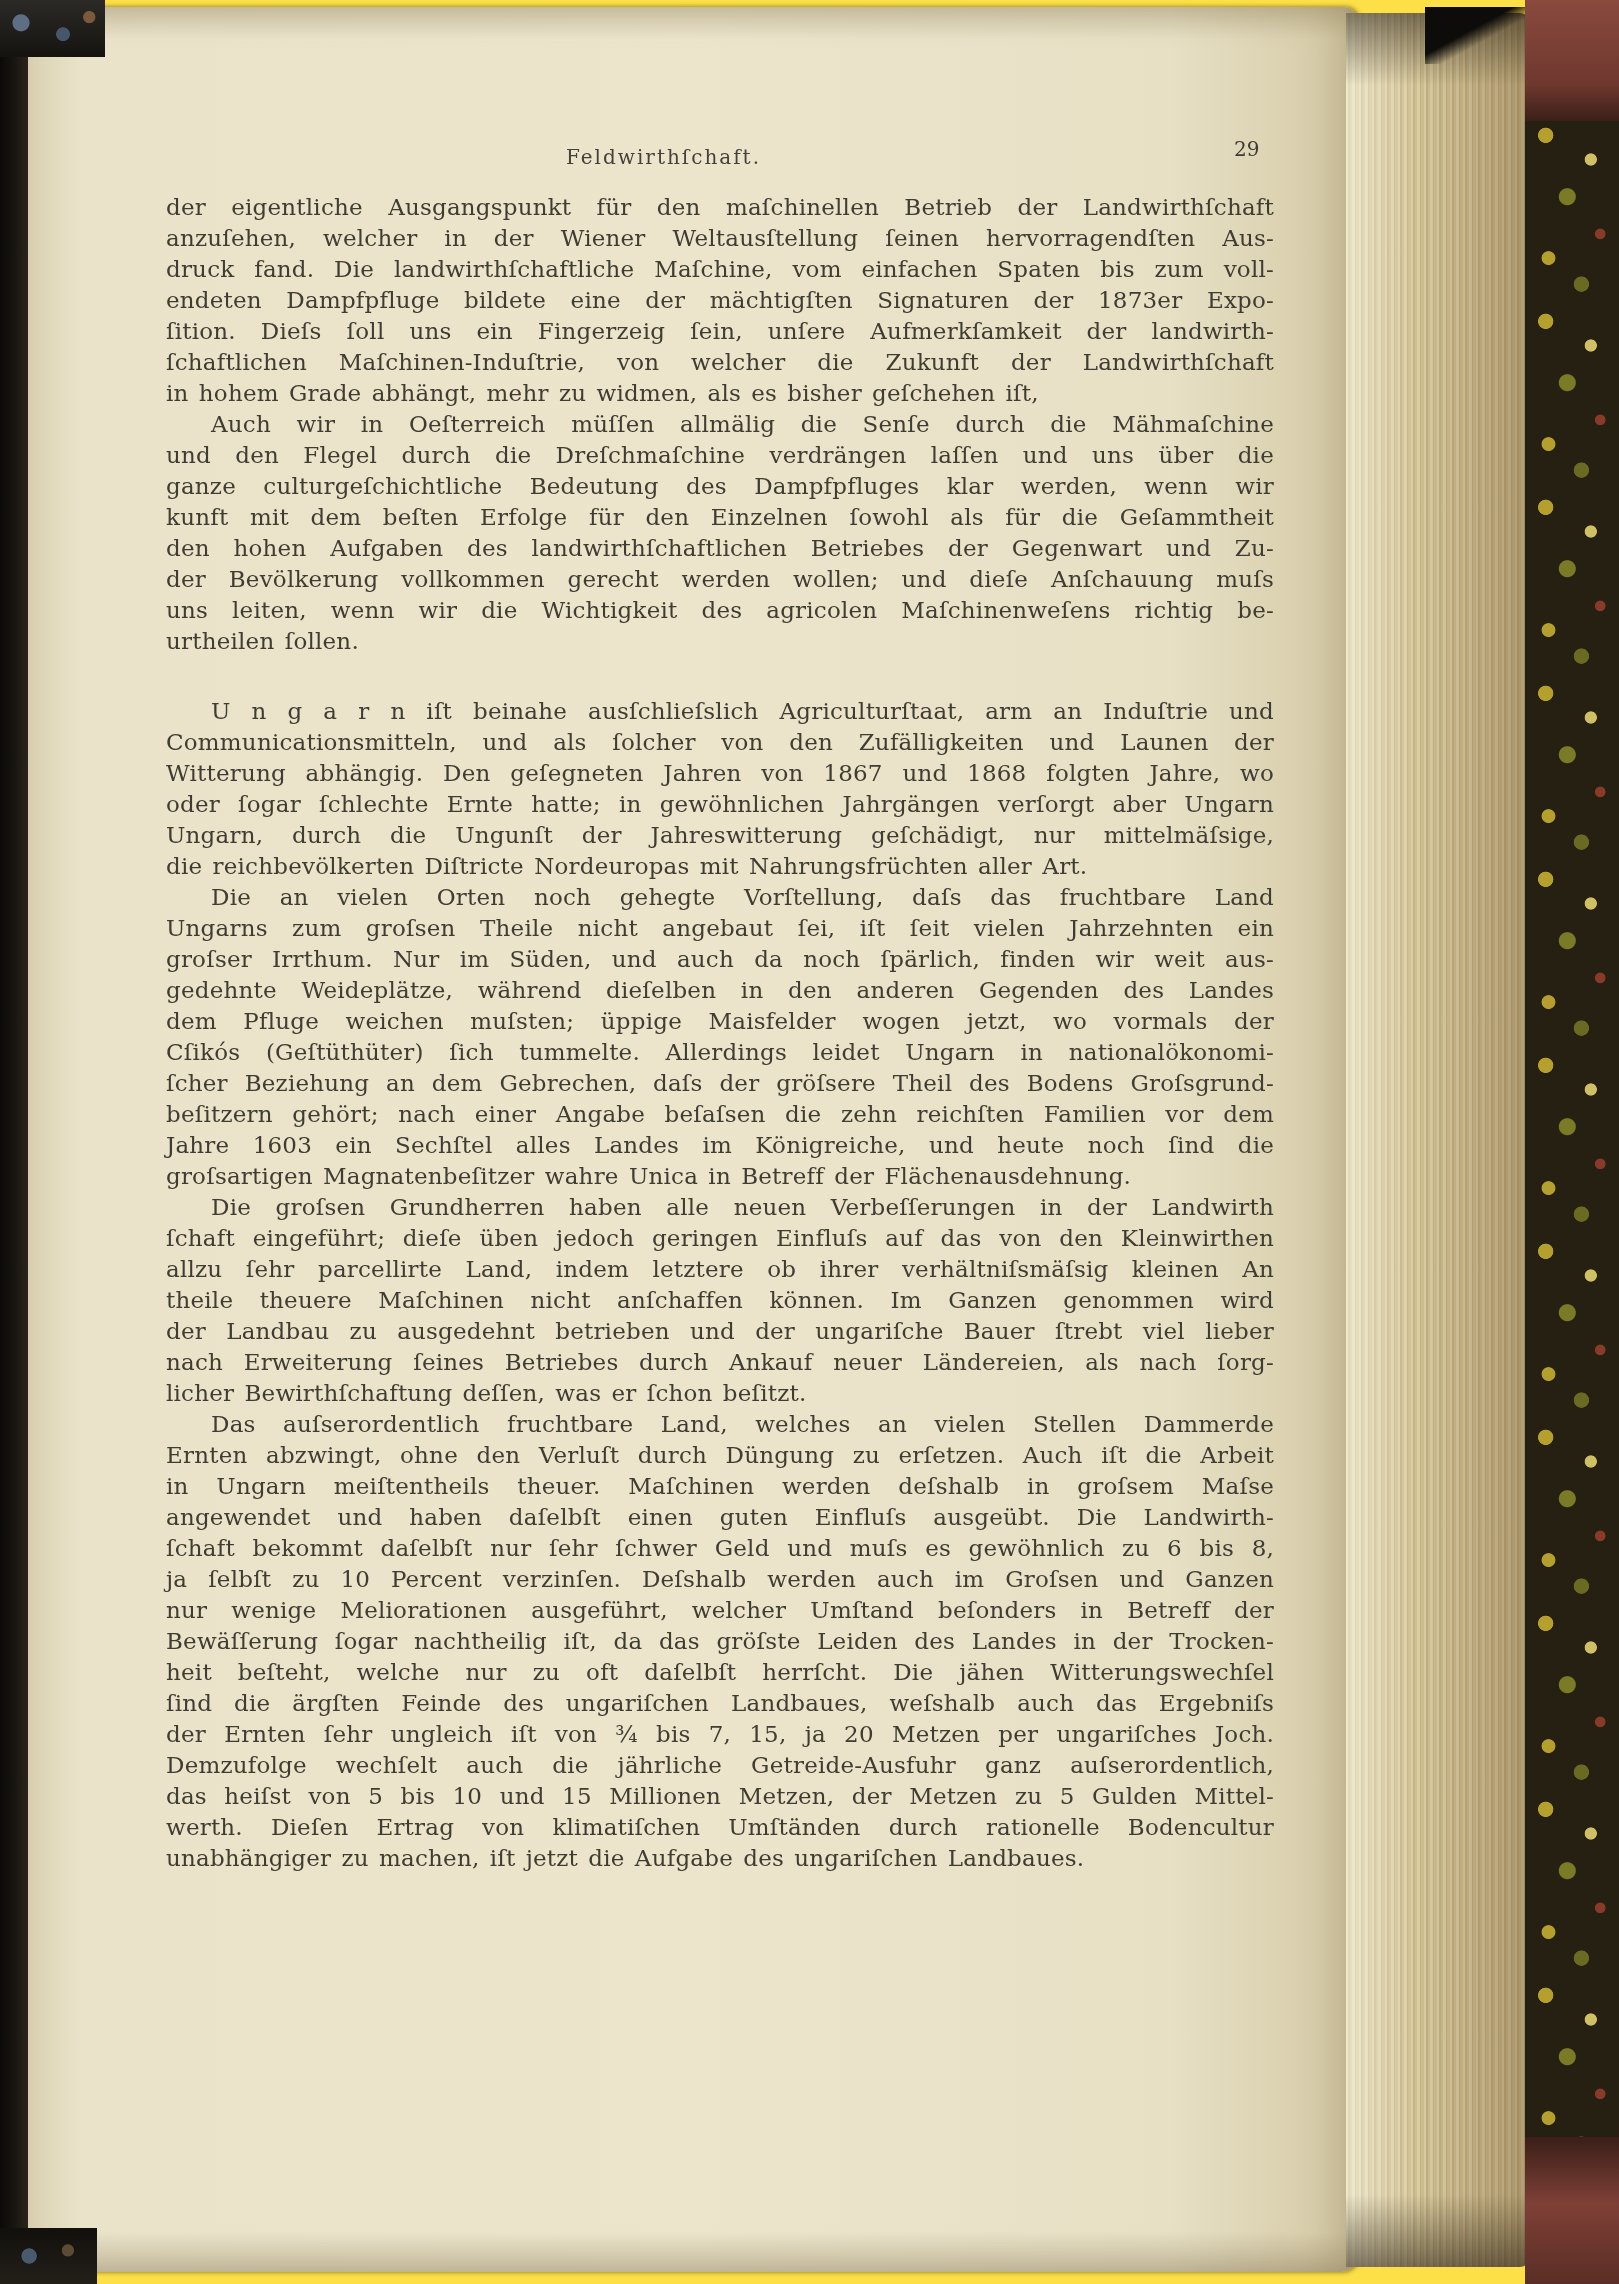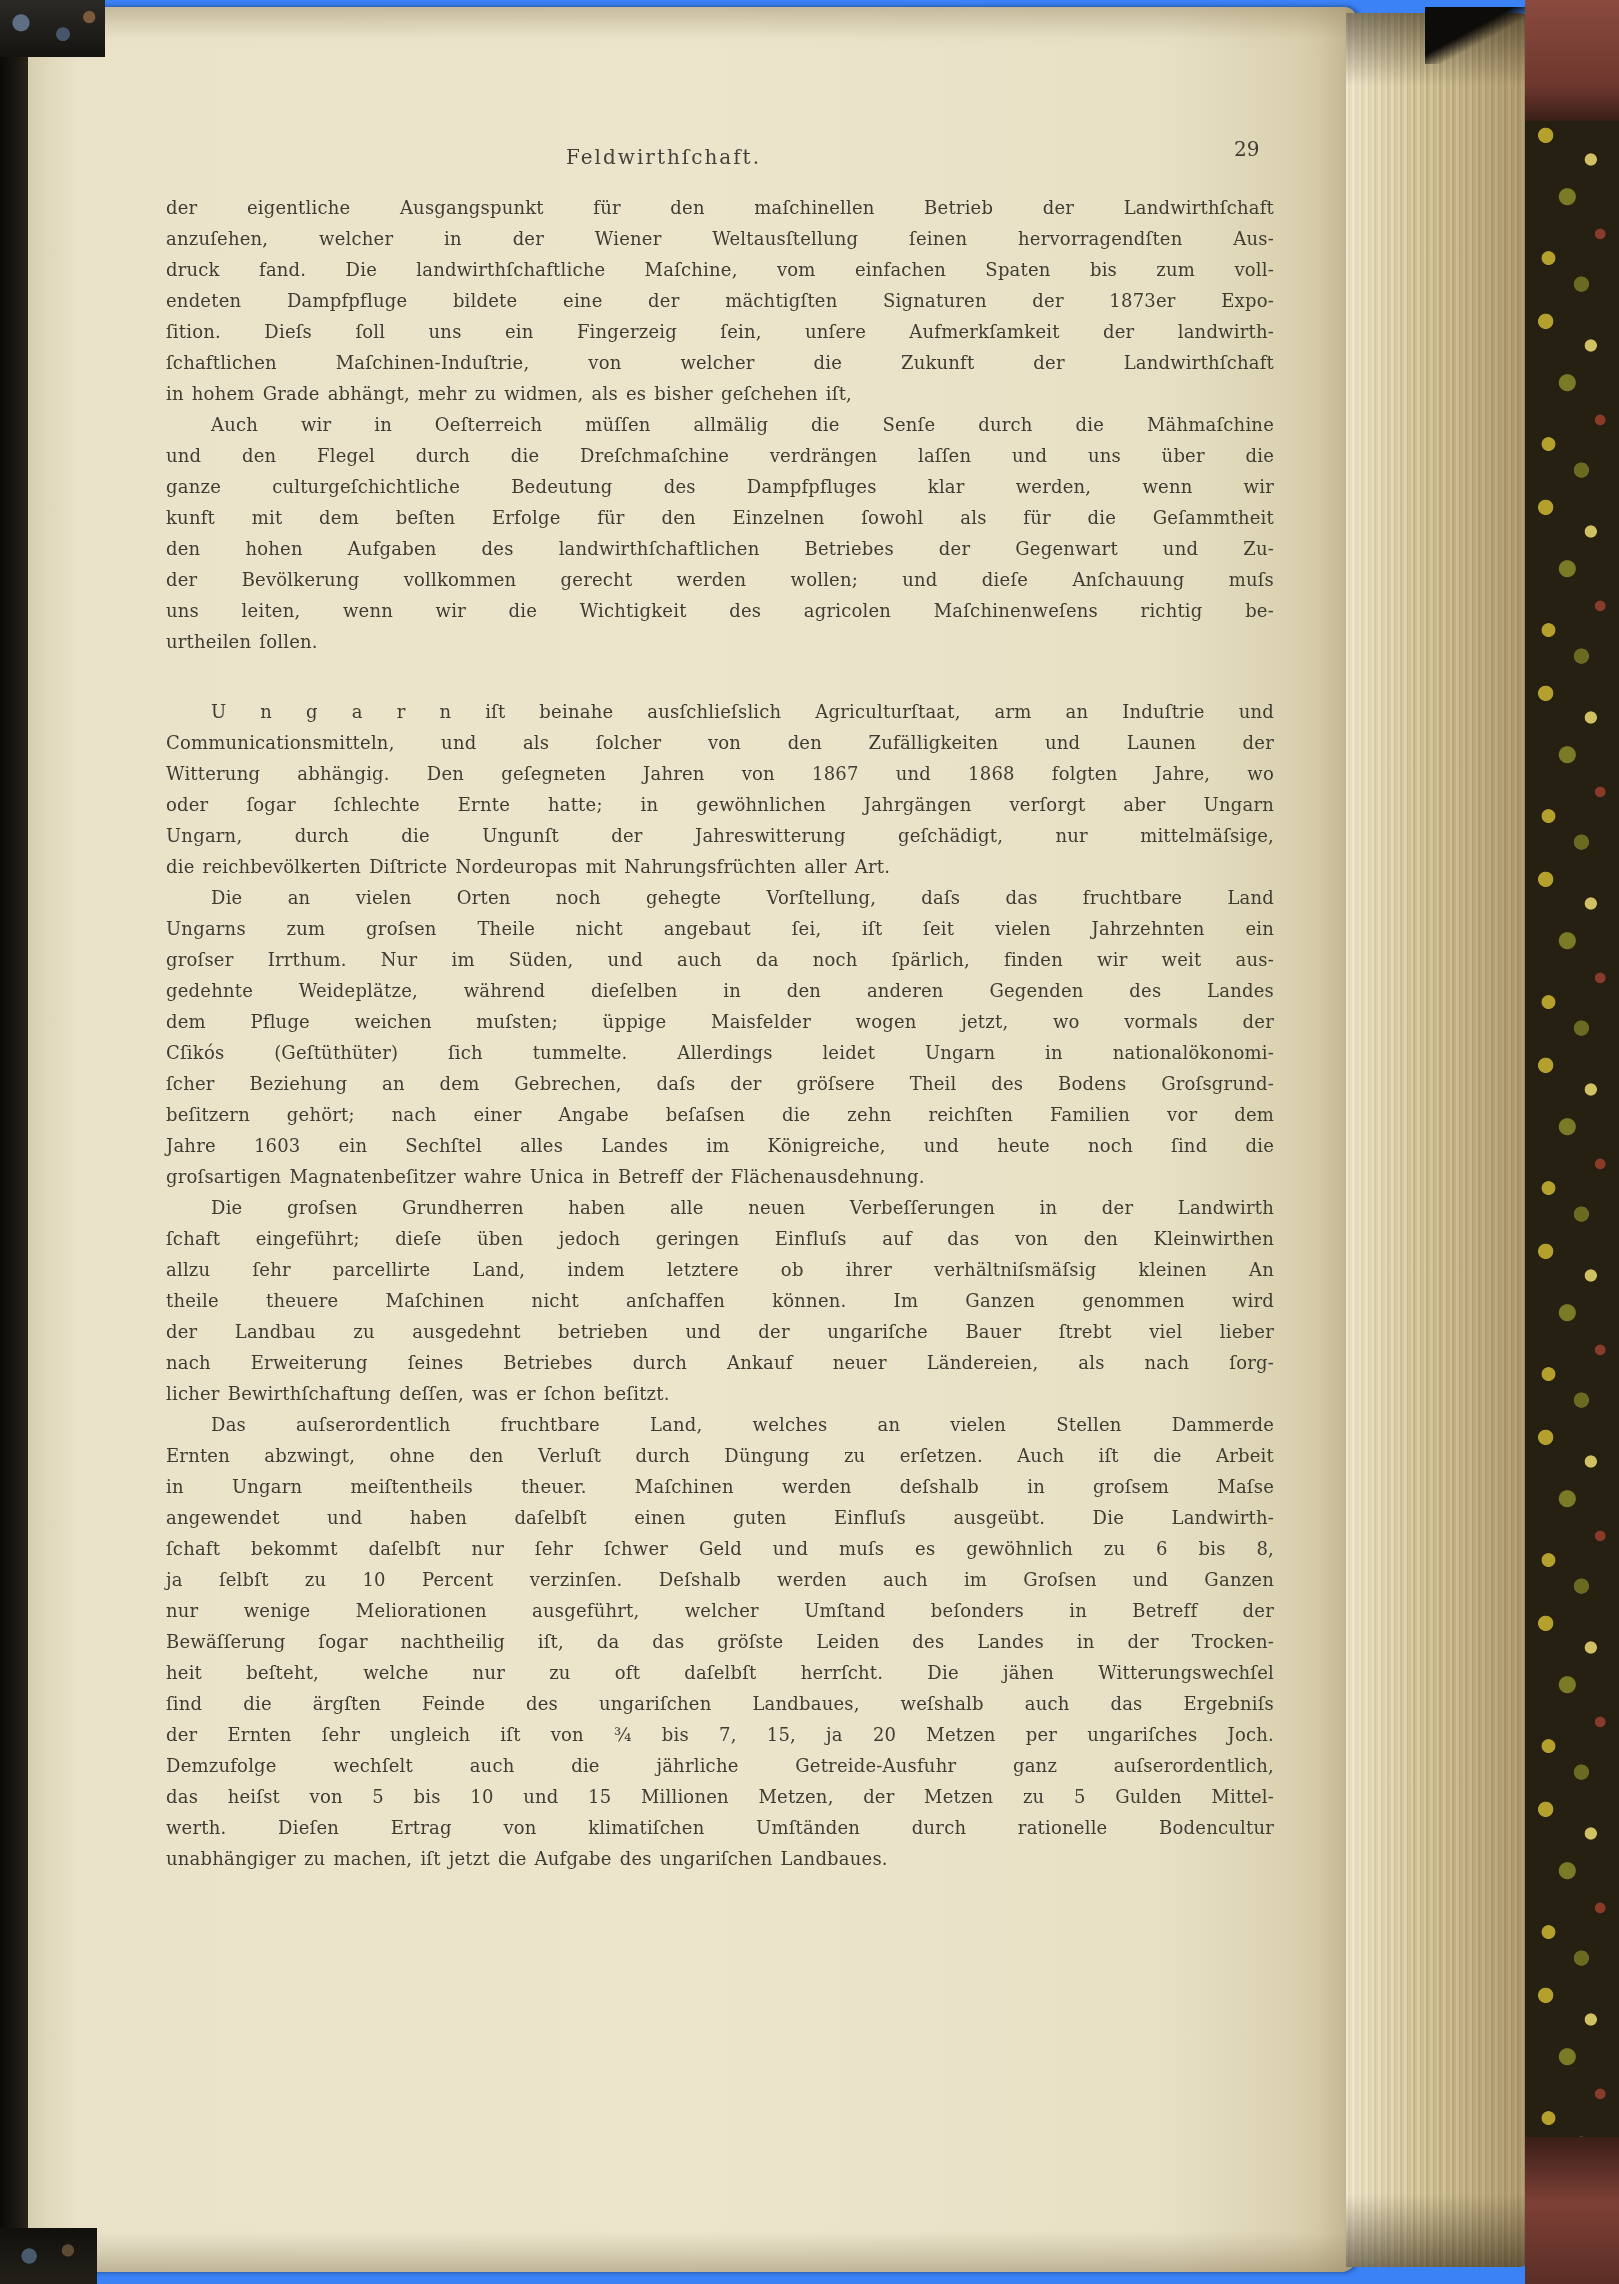--- a/index.html
+++ b/index.html
@@ -1,20 +1,20 @@
 <!DOCTYPE html>
 <html style="--page-color: #eae3ca; --text-color: #3f3c32;font-size:13px"><head>
 <meta charset="utf-8">
 <style>
   :root{
     --page-color:#eae3ca;
     --text-color:#3f3c32;
   }
   html,body{margin:0;padding:0;background:#0d0c0a;}
-  .photo{position:relative;width:1619px;height:2284px;overflow:hidden;background:#3b82f6;font-family:"DejaVu Serif","Liberation Serif",serif;}
+  .photo{position:relative;width:1619px;height:2284px;overflow:hidden;background:#fde047;font-family:"DejaVu Serif","Liberation Serif",serif;}
 
   
   .left-binding{position:absolute;left:0;top:0;width:27.5px;height:2284px;
     background:linear-gradient(90deg,#0b0a08 0%,#1a1712 55%,#2a241a 100%);}
   .left-cover-top{position:absolute;left:0;top:0;width:105px;height:57px;
     background:
       radial-gradient(circle at 20% 40%, #5d6e85 0 8px, transparent 9px),
       radial-gradient(circle at 60% 60%, #46566b 0 6.5px, transparent 7.3px),
       radial-gradient(circle at 85% 30%, #7a5a3a 0 5.7px, transparent 6.5px),
       linear-gradient(180deg,#2c2a26,#15130f);}
@@ -62,21 +62,21 @@
 
   
   .textcol{position:absolute;left:142px;top:130px;width:1108px;color:var(--text-color);}
   .header{position:relative;height:37px;margin-bottom:18px;}
   .running-title{position:absolute;left:0;right:113px;text-align:center;
     font-size:20px;letter-spacing:2px;color:#45413a;top:8px;}
   .page-number{position:absolute;right:14.6px;top:0;font-size:20px;color:#3f3b33;}
 
   .para{margin:0;}
   .para.gap{margin-top:39px;}
-  .tline{font-size:18px;line-height:31px;text-align:justify;text-align-last:justify;
+  .tline{font-size:23px;line-height:31px;text-align:justify;text-align-last:justify;
     letter-spacing:0.2px;word-spacing:.12em;white-space:normal;}
   .tline.last{text-align-last:left;}
   .tline.indent{text-indent:45px;}
 </style>
 </head>
 <body>
 
 <div class="photo">
 
   <div class="page">

